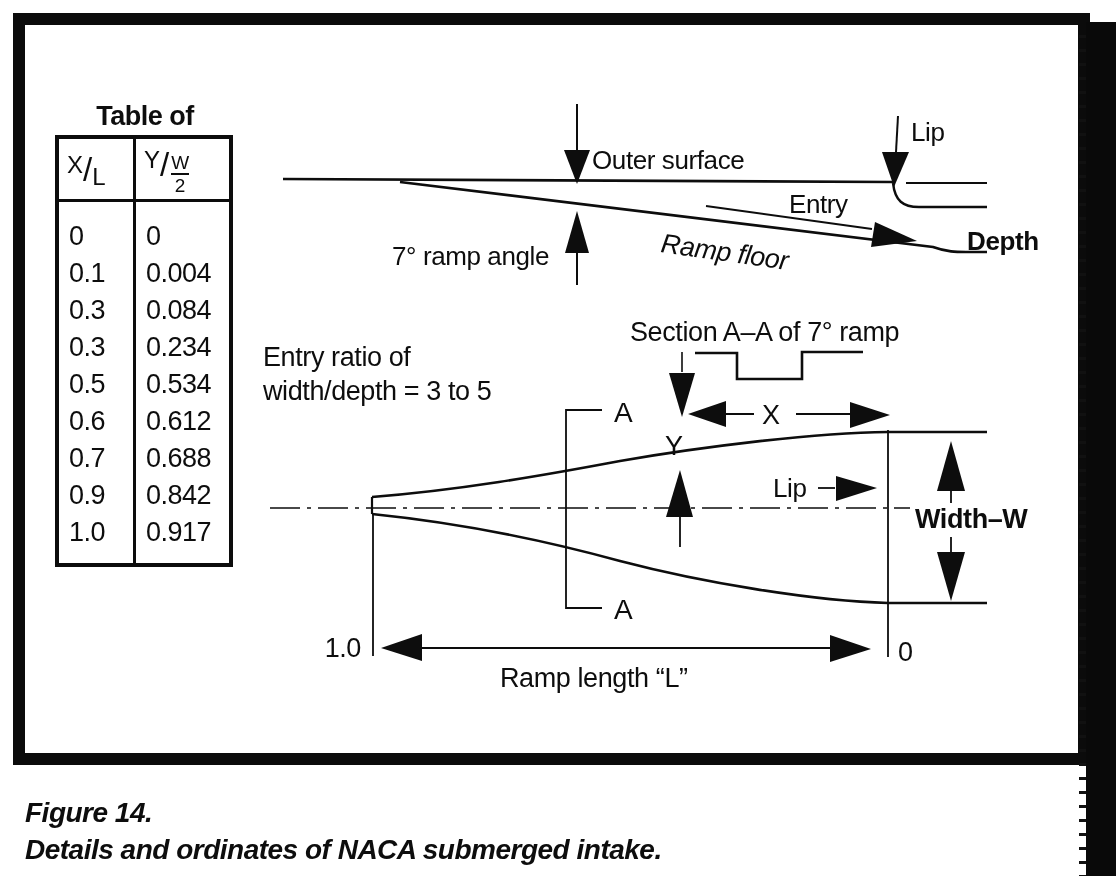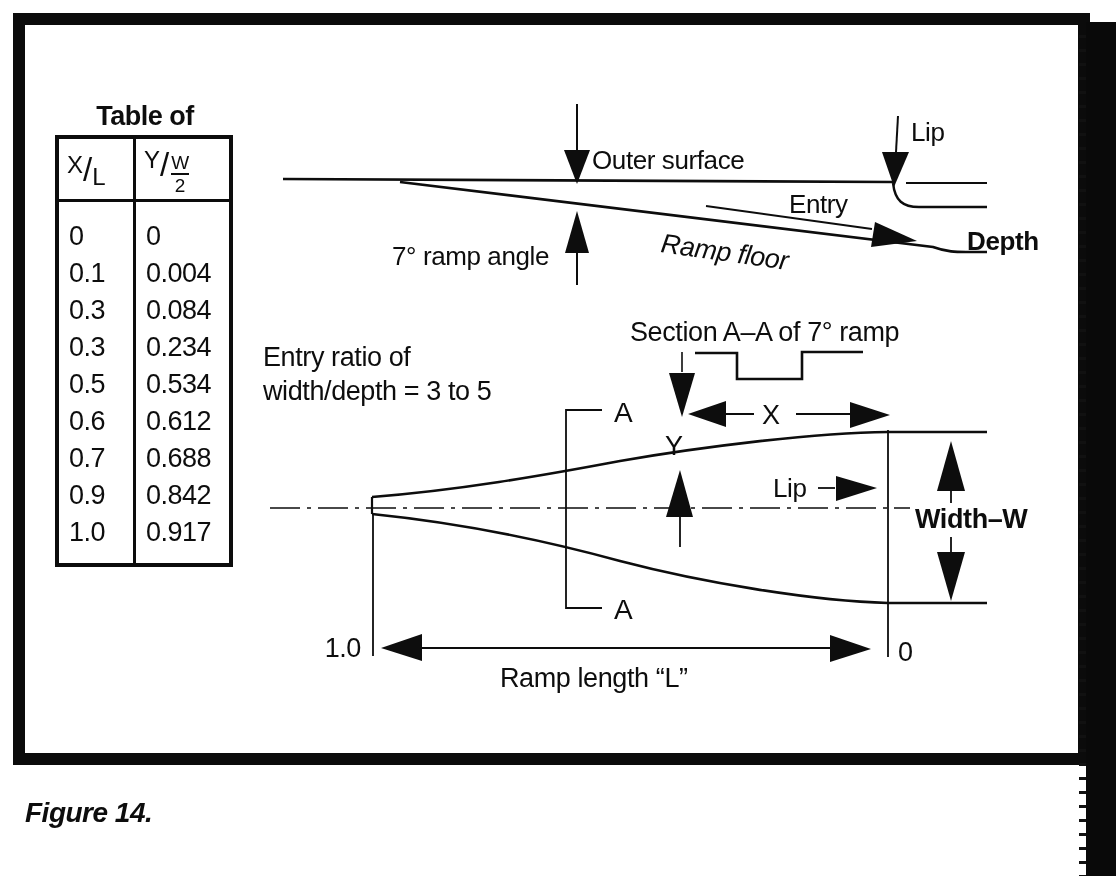--- a/index.html
+++ b/index.html
@@ -177,15 +177,16 @@
       <polygon points="381,648 422,634 422,661"></polygon>
       <path d="M420,648 L832,648" stroke-width="2.2"></path>
       <polygon points="871,649 830,635 830,662"></polygon>
       <text class="t27" x="898" y="661">0</text>
       <text class="t27" x="500" y="687">Ramp length “L”</text>
     </g>
   </svg>
 
   <div class="caption">
     <div>Figure 14.</div>
+    <div>Details and ordinates of NACA submerged intake.</div>
   </div>
 
 </div>
 
 </body></html>

